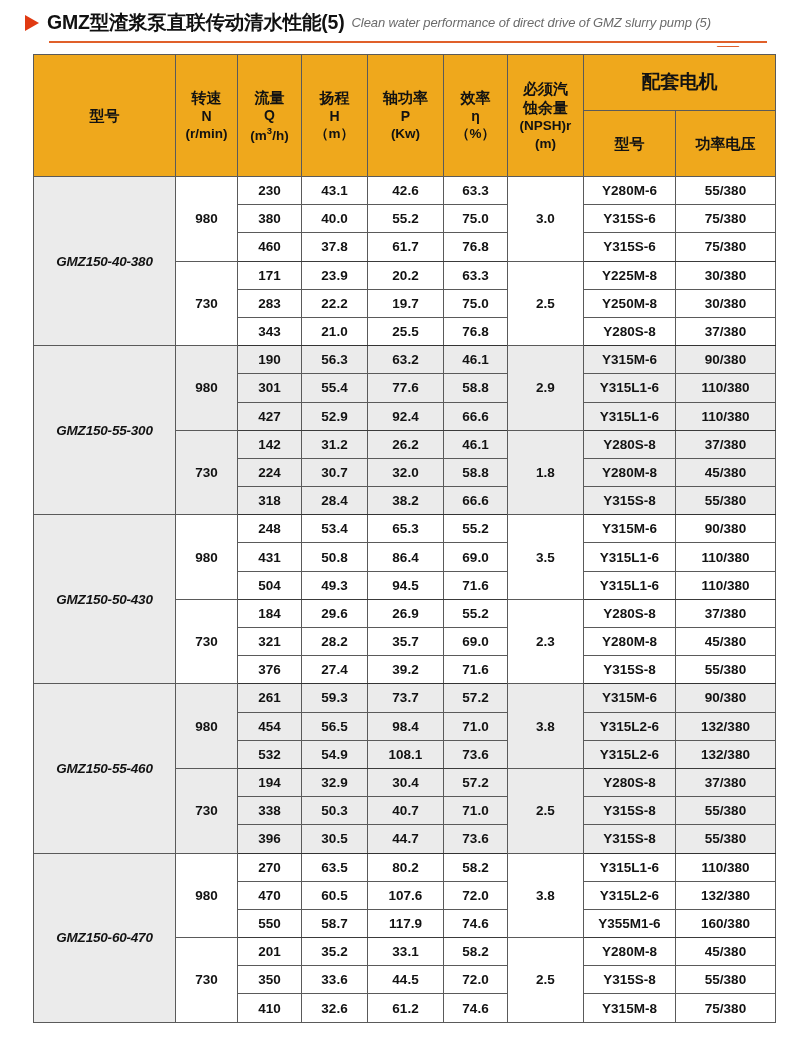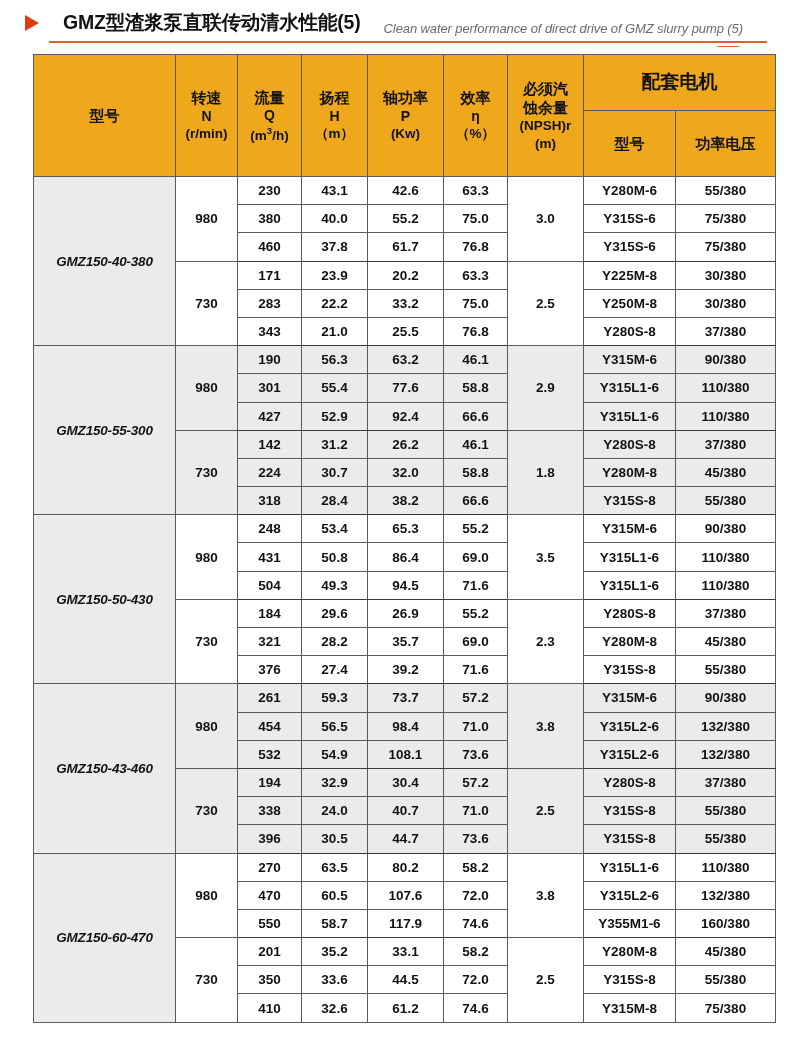--- a/index.html
+++ b/index.html
@@ -9,21 +9,21 @@
     height: 1042px;
     background: #ffffff;
     font-family: "Liberation Sans", "DejaVu Sans", sans-serif;
     overflow: hidden;
   }
 
   .page { position: relative; width: 800px; height: 1042px; padding: 0; }
 
   
   .title-block { position: relative; padding: 9px 25px 0 25px; height: 46px; }
-  .title-row { display: flex; align-items: flex-end; gap: 20px; white-space: nowrap; }
+  .title-row { display: flex; align-items: center; gap: 4px; white-space: nowrap; }
 
   .tri-icon {
     width: 0; height: 0;
     border-top: 8px solid transparent;
     border-bottom: 8px solid transparent;
     border-left: 14px solid #E03A12;
     align-self: center;
     margin-right: 4px;
     flex: none;
   }
@@ -215,21 +215,21 @@
             <td>23.9</td>
             <td>20.2</td>
             <td>63.3</td>
             <td rowspan="3">2.5</td>
             <td>Y225M-8</td>
             <td>30/380</td>
           </tr>
           <tr>
             <td>283</td>
             <td>22.2</td>
-            <td>33.2</td>
+            <td>19.7</td>
             <td>75.0</td>
             <td>Y250M-8</td>
             <td>30/380</td>
           </tr>
           <tr class="block-end">
             <td>343</td>
             <td>21.0</td>
             <td>25.5</td>
             <td>76.8</td>
             <td>Y280S-8</td>
@@ -335,21 +335,21 @@
           </tr>
           <tr class="block-end">
             <td>376</td>
             <td>27.4</td>
             <td>39.2</td>
             <td>71.6</td>
             <td>Y315S-8</td>
             <td>55/380</td>
           </tr>
           <tr class="stripe">
-            <td class="c-model" rowspan="6">GMZ150-43-460</td>
+            <td class="c-model" rowspan="6">GMZ150-55-460</td>
             <td rowspan="3" class="grp-end">980</td>
             <td>261</td>
             <td>59.3</td>
             <td>73.7</td>
             <td>57.2</td>
             <td rowspan="3" class="grp-end">3.8</td>
             <td>Y315M-6</td>
             <td>90/380</td>
           </tr>
           <tr class="stripe">
@@ -373,21 +373,21 @@
             <td>194</td>
             <td>32.9</td>
             <td>30.4</td>
             <td>57.2</td>
             <td rowspan="3">2.5</td>
             <td>Y280S-8</td>
             <td>37/380</td>
           </tr>
           <tr class="stripe">
             <td>338</td>
-            <td>24.0</td>
+            <td>50.3</td>
             <td>40.7</td>
             <td>71.0</td>
             <td>Y315S-8</td>
             <td>55/380</td>
           </tr>
           <tr class="stripe block-end">
             <td>396</td>
             <td>30.5</td>
             <td>44.7</td>
             <td>73.6</td>

